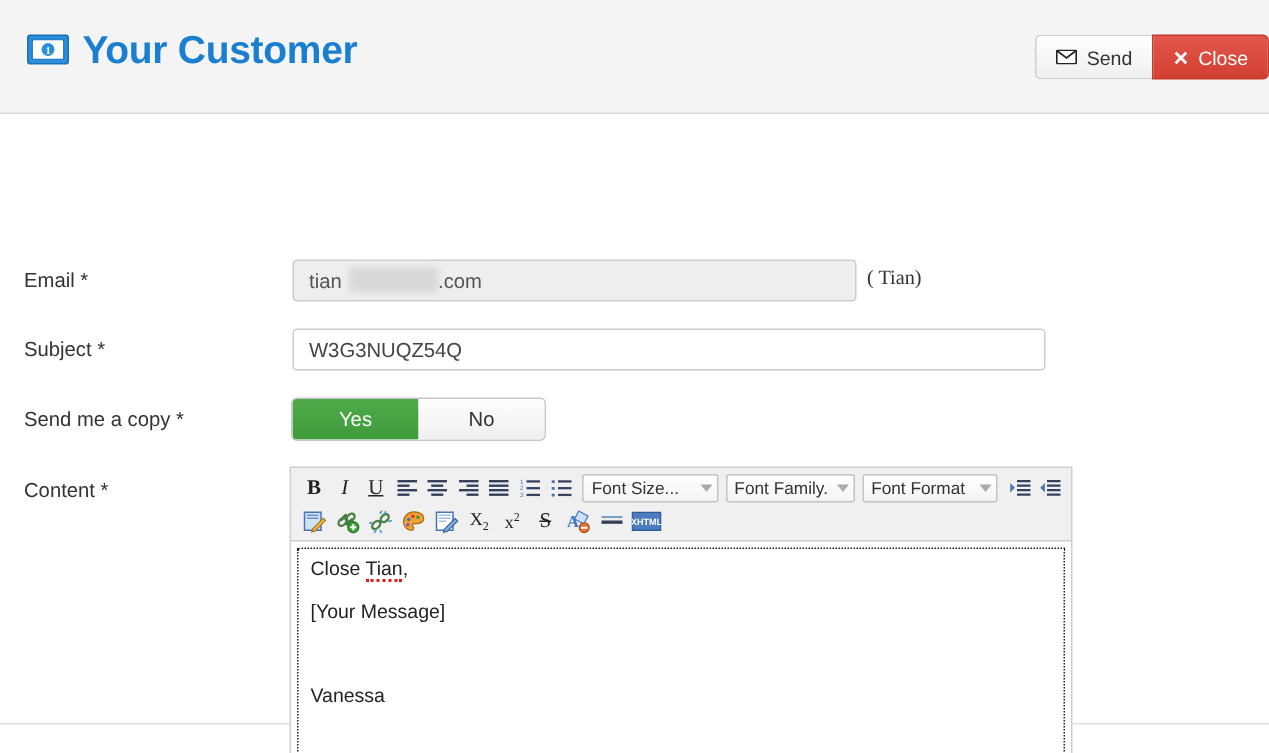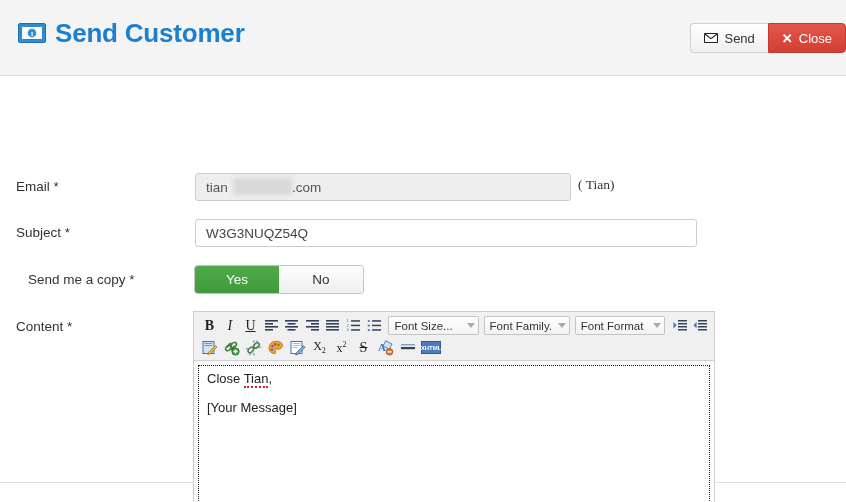--- a/index.html
+++ b/index.html
@@ -253,21 +253,21 @@
 
     <div class="title-wrap">
       <span>
         <svg class="money-icon" viewBox="0 0 28 22">
           <rect x="0.5" y="1.5" width="27" height="19" rx="1.5" fill="#2a8fdb" stroke="#1c6fb0"></rect>
           <rect x="3.5" y="4.5" width="21" height="13" rx="1" fill="#ffffff" stroke="#1c6fb0" stroke-width="0.8"></rect>
           <circle cx="14" cy="11" r="4.3" fill="#2a8fdb"></circle>
           <text x="14" y="14.3" font-size="7" font-family="Liberation Serif, serif" fill="#ffffff" text-anchor="middle" font-weight="bold">1</text>
         </svg>
       </span>
-      <span class="page-title">Send Customer</span>
+      <span class="page-title">Your Customer</span>
     </div>
 
     <div class="header-buttons">
       <div class="btn btn-send">
         <span>
           <svg class="env-icon" viewBox="0 0 14 10">
             <rect x="0.5" y="0.5" width="13" height="9" rx="0.8" fill="#ffffff" stroke="#222" stroke-width="1.1"></rect>
             <path d="M0.9 1 L7 5.6 L13.1 1" fill="none" stroke="#222" stroke-width="1.1"></path>
           </svg>
         </span>
@@ -286,21 +286,21 @@
     <div id="email-field-wrap">
       <span class="email-text">tian</span>
       <span class="redact"></span>
       <span class="email-text" style="left:96px;">.com</span>
     </div>
     <div class="paren-name">( Tian)</div>
 
     <div class="lbl" style="top:149px;">Subject *</div>
     <input class="inp" type="text" style="left: 195px; top: 143px; width: 502px;" value="W3G3NUQZ54Q">
 
-    <div class="lbl" style="top:196px;margin-left:12px;">Send me a copy *</div>
+    <div class="lbl" style="top:196px;">Send me a copy *</div>
     <div class="toggle">
       <div class="toggle-opt on">Yes</div>
       <div class="toggle-opt off">No</div>
     </div>
 
     <div class="lbl" style="top:243px;">Content *</div>
 
     <div class="editor">
 
       <div class="toolbar">
@@ -506,17 +506,18 @@
               <text x="10" y="9" font-size="6" font-family="Liberation Sans, sans-serif" fill="#ffffff" text-anchor="middle" font-weight="bold">XHTML</text>
             </svg>
           </div>
         </div>
       </div>
 
       <div class="edit-area">
         <div class="edit-line"><span>Close </span><span class="misspell">Tian</span><span>,</span></div>
         <div class="edit-line">[Your Message]</div>
         <div class="edit-line blank"></div>
+        <div class="edit-line">Vanessa</div>
       </div>
 
     </div>
   </div>
 </div>
 
 </body></html>

